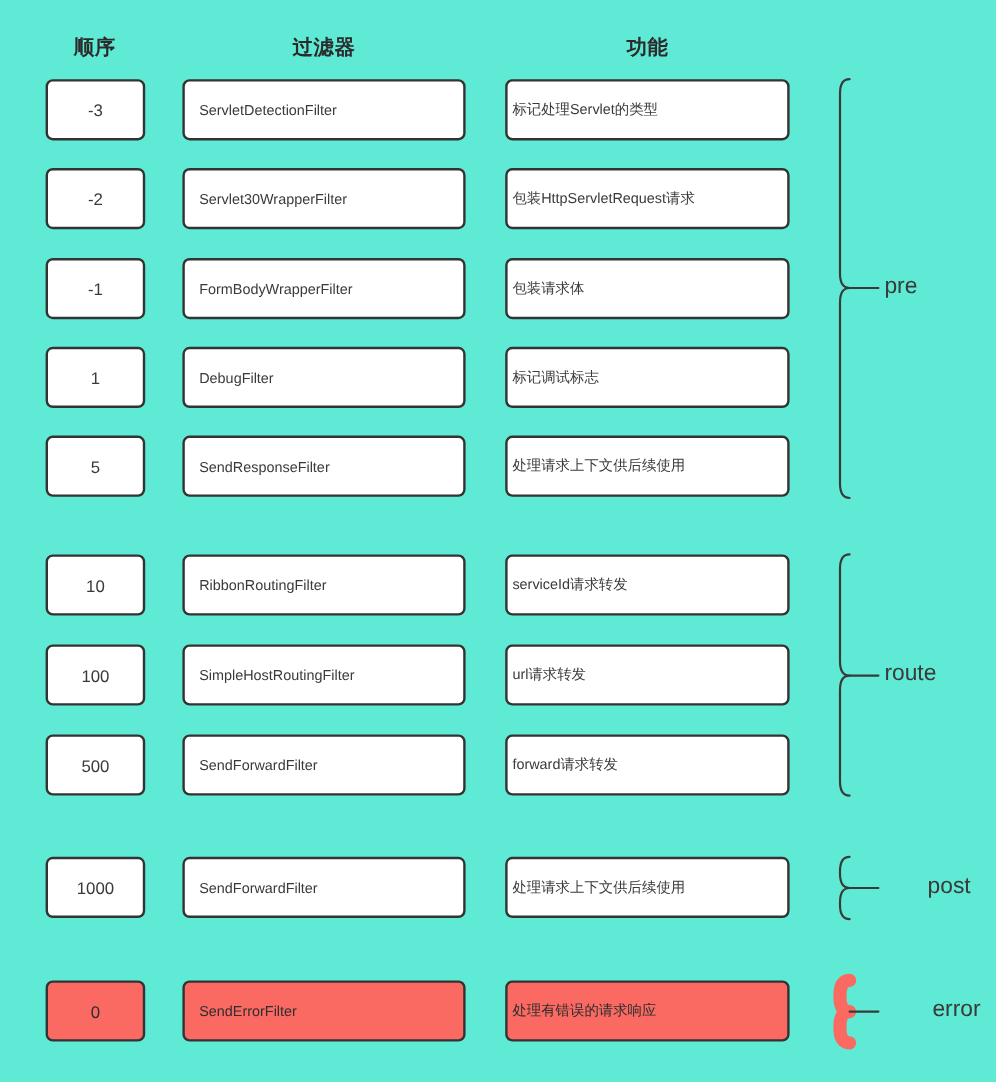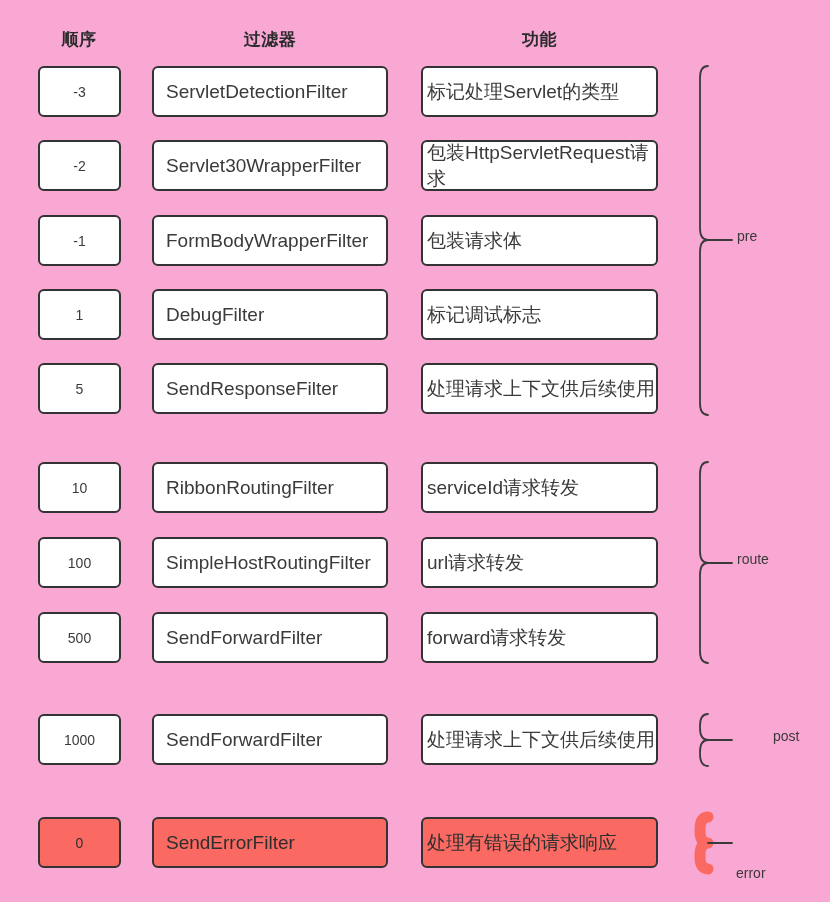--- a/index.html
+++ b/index.html
@@ -8,21 +8,21 @@
     background: #ffffff;
   }
   body {
     font-family: "Liberation Sans", "DejaVu Sans", sans-serif;
     color: #333333;
   }
   #canvas {
     position: relative;
     width: 830px;
     height: 902px;
-    background: #f9a8d4;
+    background: #5eead4;
     overflow: hidden;
   }
 
   
   .col-header {
     position: absolute;
     font-weight: bold;
     font-size: 17px;
     color: #2b2b2b;
     text-align: center;
@@ -42,21 +42,21 @@
   .cell {
     position: absolute;
     top: 0;
     height: 51px;
     box-sizing: border-box;
     border: 2px solid #333333;
     border-radius: 6px;
     background: #ffffff;
     display: flex;
     align-items: center;
-    font-size: 19px;
+    font-size: 12px;
     color: #3a3a3a;
   }
   .cell-order {
     left: 38px;
     width: 83px;
     justify-content: center;
     font-size: 14px;
   }
   .cell-filter {
     left: 152px;
@@ -79,21 +79,21 @@
     position: absolute;
   }
   .brace-svg {
     position: absolute;
     left: 0;
     top: 0;
     overflow: visible;
   }
   .brace-label {
     position: absolute;
-    font-size: 14px;
+    font-size: 19px;
     color: #3a3a3a;
     white-space: nowrap;
     line-height: 1;
   }
 </style>
 </head>
 <body>
 
 <div id="canvas">
 
@@ -173,17 +173,17 @@
           <path d="M 708 4 q -8 0 -8 12 L 700 18 q 0 12 8 12 q -8 0 -8 12 L 700 44 q 0 12 8 12" fill="none" stroke="#3a3a3a" stroke-width="1.8" stroke-linecap="round" stroke-linejoin="round"></path>
           <line x1="708" y1="30" x2="732" y2="30" stroke="#3a3a3a" stroke-width="1.8" stroke-linecap="round"></line>
         </svg>
         <div class="brace-label" style="left: 737px; top: 729px; margin-left: 36px;">post</div>
       </div>
       <div class="brace-group">
         <svg class="brace-svg" width="130" height="60" style="left: 0px; top: 813px;">
           <path d="M 708 4 q -8 0 -8 12 L 700 18 q 0 12 8 12 q -8 0 -8 12 L 700 44 q 0 12 8 12" fill="none" stroke="#fa6a62" stroke-width="11" stroke-linecap="round" stroke-linejoin="round"></path>
           <line x1="708" y1="30" x2="732" y2="30" stroke="#3a3a3a" stroke-width="1.8" stroke-linecap="round"></line>
         </svg>
-        <div class="brace-label" style="left: 736px; top: 832px; margin-top: 34px;">error</div>
+        <div class="brace-label" style="left: 777px; top: 832px;">error</div>
       </div>
     </div>
 
 </div>
 
 </body></html>

